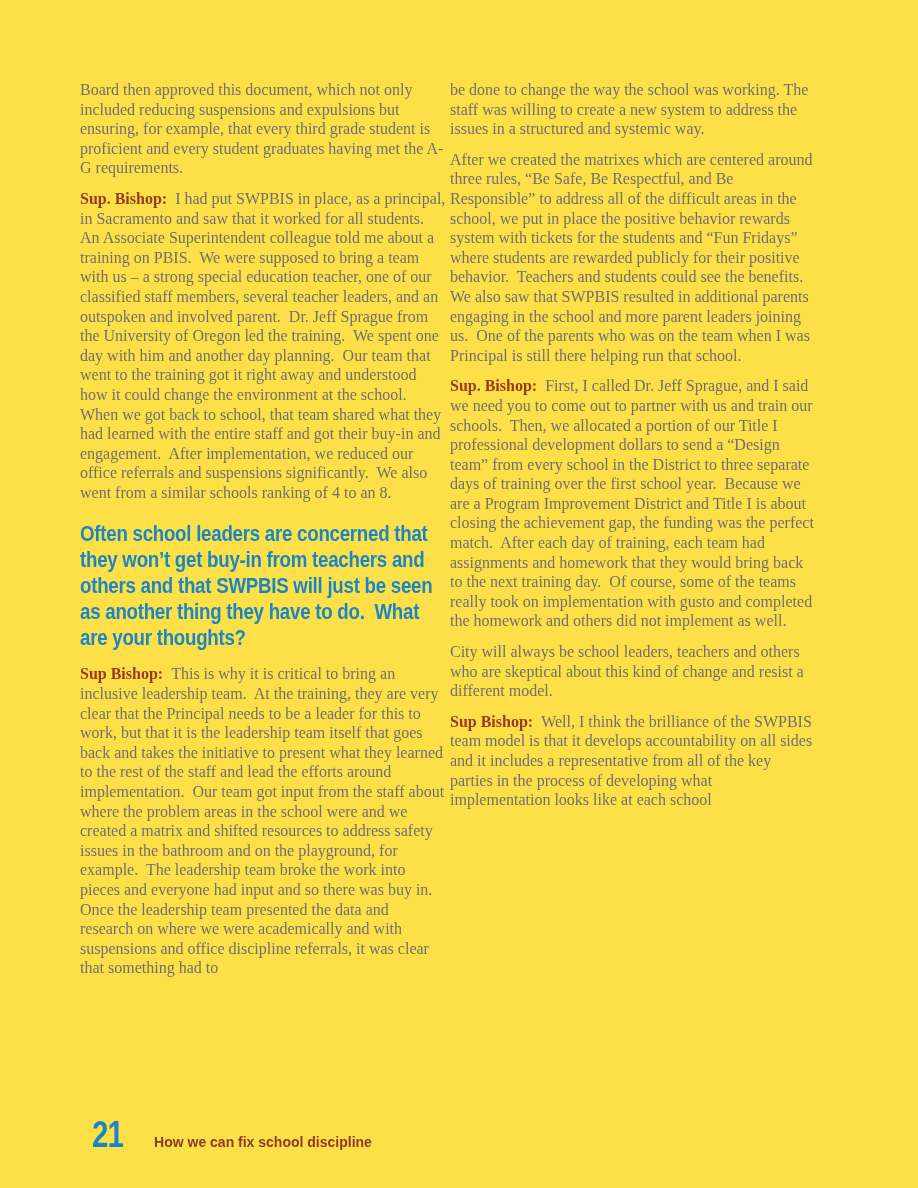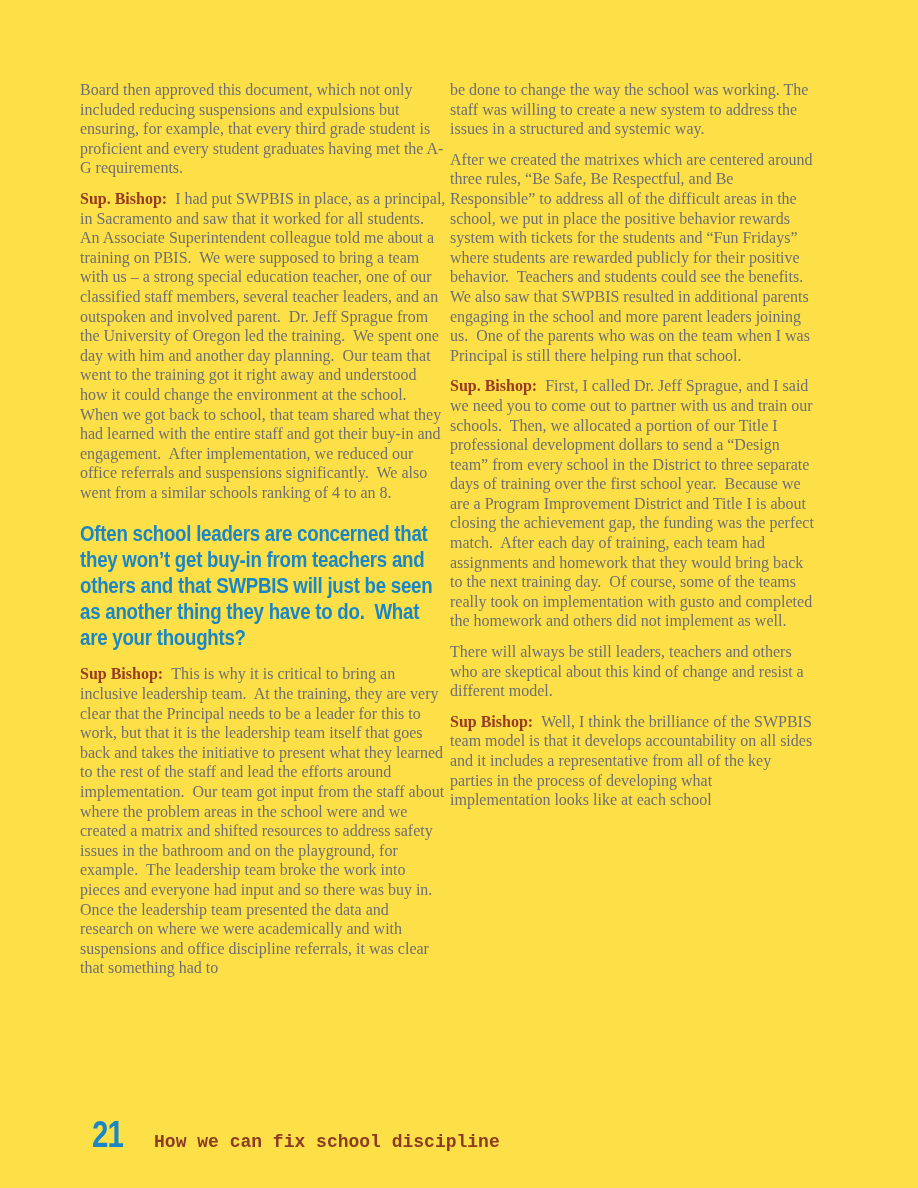--- a/index.html
+++ b/index.html
@@ -65,42 +65,42 @@
     font-family: "Liberation Sans", sans-serif;
     font-weight: bold;
     font-size: 36px;
     line-height: 36px;
     letter-spacing: -1px;
     color: var(--heading-blue, #1a86c6);
     transform: scaleX(0.82);
     transform-origin: 0 80%;
   }
   .footer-title {
-    font-family: Liberation Mono, monospace;
+    font-family: Liberation Sans, sans-serif;
     font-weight: bold;
-    font-size: 18px;
+    font-size: 14px;
     color: var(--footer-maroon, #8c3a22);
   }
 </style>
 </head>
 <body>
 
 <div class="page">
   <div class="col col-left" id="col-left">
       <div class="para">Board then approved this document, which not only included reducing suspensions and expulsions but ensuring, for example, that every third grade student is proficient and every student graduates having met the A-G requirements.</div>
       <div class="para"><span class="speaker">Sup. Bishop:&nbsp; </span>I had put SWPBIS in place, as a principal, in Sacramento and saw that it worked for all students.&nbsp; An Associate Superintendent colleague told me about a training on PBIS.&nbsp; We were supposed to bring a team with us – a strong special education teacher, one of our classified staff members, several teacher leaders, and an outspoken and involved parent.&nbsp; Dr. Jeff Sprague from the University of Oregon led the training.&nbsp; We spent one day with him and another day planning.&nbsp; Our team that went to the training got it right away and understood how it could change the environment at the school.&nbsp; When we got back to school, that team shared what they had learned with the entire staff and got their buy-in and engagement.&nbsp; After implementation, we reduced our office referrals and suspensions significantly.&nbsp; We also went from a similar schools ranking of 4 to an 8.</div>
       <div class="qheading">
         <div class="qheading-inner">Often school leaders are concerned that they won’t get buy-in from teachers and others and that SWPBIS will just be seen as another thing they have to do.&nbsp; What are your thoughts?</div>
       </div>
       <div class="para"><span class="speaker">Sup Bishop:&nbsp; </span>This is why it is critical to bring an inclusive leadership team.&nbsp; At the training, they are very clear that the Principal needs to be a leader for this to work, but that it is the leadership team itself that goes back and takes the initiative to present what they learned to the rest of the staff and lead the efforts around implementation.&nbsp; Our team got input from the staff about where the problem areas in the school were and we created a matrix and shifted resources to address safety issues in the bathroom and on the playground, for example.&nbsp; The leadership team broke the work into pieces and everyone had input and so there was buy in.&nbsp;  Once the leadership team presented the data and research on where we were academically and with suspensions and office discipline referrals, it was clear that something had to</div>
     </div>
   <div class="col col-right" id="col-right">
       <div class="para">be done to change the way the school was working. The staff was willing to create a new system to address the issues in a structured and systemic way.</div>
       <div class="para">After we created the matrixes which are centered around three rules, “Be Safe, Be Respectful, and Be Responsible” to address all of the difficult areas in the school, we put in place the positive behavior rewards system with tickets for the students and “Fun Fridays” where students are rewarded publicly for their positive behavior.&nbsp; Teachers and students could see the benefits.&nbsp; We also saw that SWPBIS resulted in additional parents engaging in the school and more parent leaders joining us.&nbsp; One of the parents who was on the team when I was Principal is still there helping run that school.</div>
       <div class="para"><span class="speaker">Sup. Bishop:&nbsp; </span>First, I called Dr. Jeff Sprague, and I said we need you to come out to partner with us and train our schools.&nbsp; Then, we allocated a portion of our Title I professional development dollars to send a “Design team” from every school in the District to three separate days of training over the first school year.&nbsp; Because we are a Program Improvement District and Title I is about closing the achievement gap, the funding was the perfect match.&nbsp; After each day of training, each team had assignments and homework that they would bring back to the next training day.&nbsp; Of course, some of the teams really took on implementation with gusto and completed the homework and others did not implement as well.</div>
-      <div class="para">There will always be still leaders, teachers and others who are skeptical about this kind of change and resist a different model.</div>
+      <div class="para">City will always be school leaders, teachers and others who are skeptical about this kind of change and resist a different model.</div>
       <div class="para"><span class="speaker">Sup Bishop:&nbsp; </span>Well, I think the brilliance of the SWPBIS team model is that it develops accountability on all sides and it includes a representative from all of the key parties in the process of developing what implementation looks like at each school</div>
     </div>
   <div class="footer">
     <span class="page-num">21</span>
     <span class="footer-title">How we can fix school discipline</span>
   </div>
 </div>
 
 </body></html>

